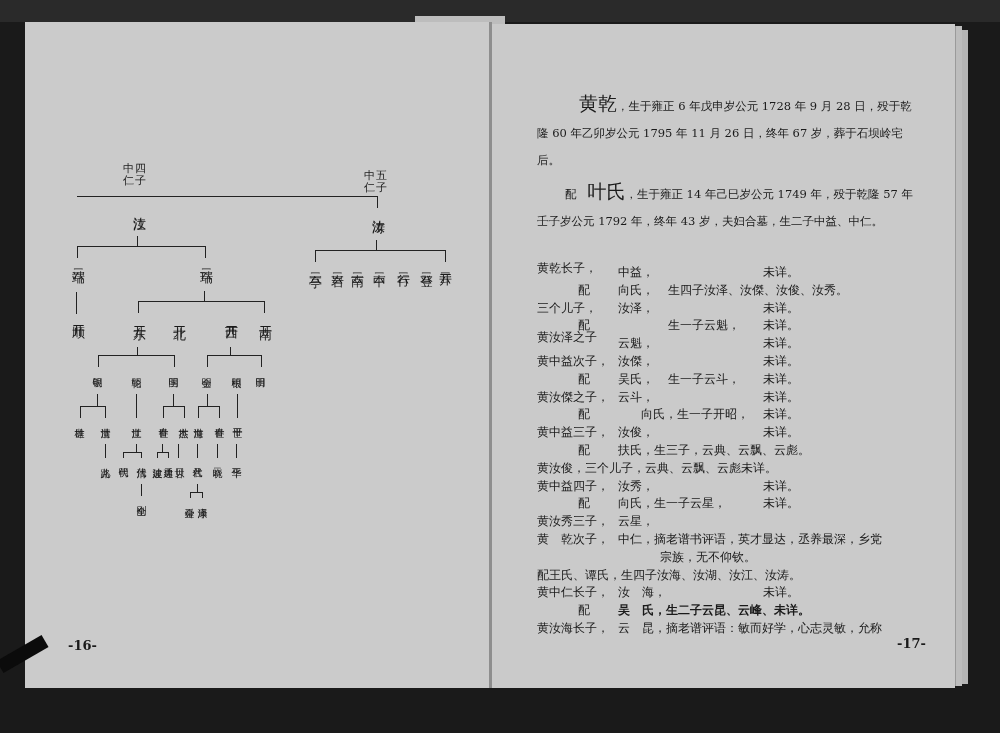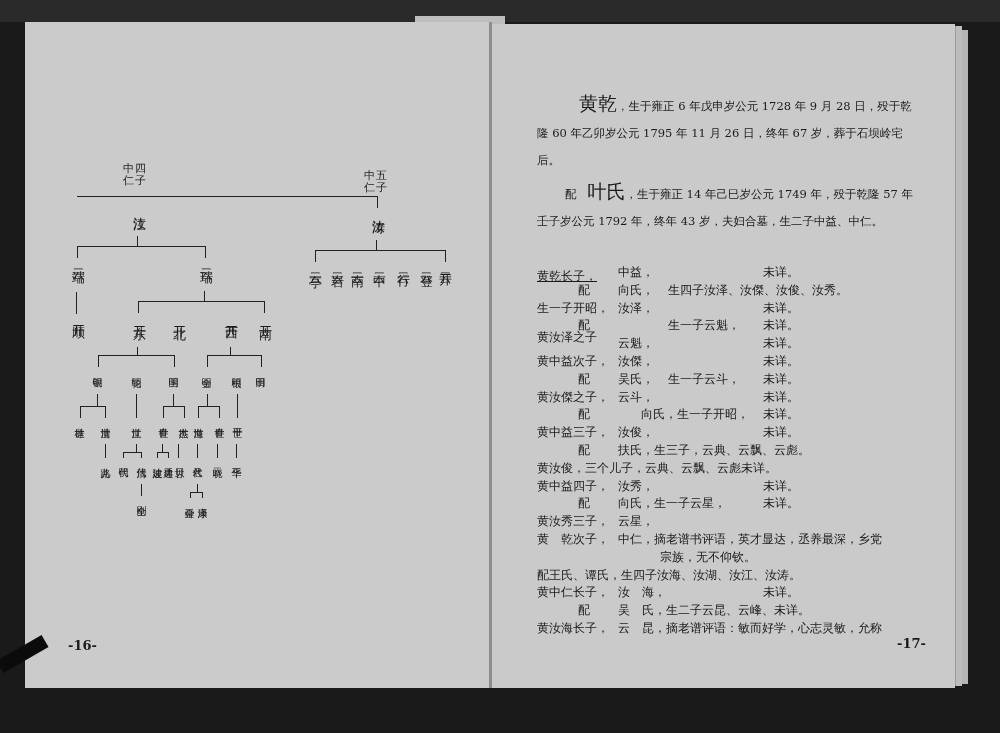--- a/index.html
+++ b/index.html
@@ -168,29 +168,29 @@
 <div class="pnum" style="left:68px;top:638px;">-16-</div>
 
 <div class="para" style="top:90px;text-indent:42px;">
   <span class="big">黄乾</span><span>，生于雍正 6 年戊申岁公元 1728 年 9 月 28 日，殁于乾隆 60 年乙卯岁公元 1795 年 11 月 26 日，终年 67 岁，葬于石坝岭宅后。</span>
 </div>
 <div class="para" style="top:178px;text-indent:28px;">
   <span>配</span>&nbsp;&nbsp;&nbsp;<span class="big">叶氏</span><span>，生于雍正 14 年己巳岁公元 1749 年，殁于乾隆 57 年壬子岁公元 1792 年，终年 43 岁，夫妇合墓，生二子中益、中仁。</span>
 </div>
 
 <div id="records">
-    <div class="cell" style="left: 537px; top: 268px; text-decoration: underline;">黄乾长子，</div>
+    <div class="cell" style="left: 537px; top: 260px;">黄乾长子，</div>
     <div class="cell" style="left: 618px; top: 264px;">中益，</div>
     <div class="cell" style="left: 668px; top: 264px;"></div>
     <div class="cell" style="left: 763px; top: 264px;">未详。</div>
     <div class="cell" style="left: 578px; top: 281.8px;">配</div>
     <div class="cell" style="left: 618px; top: 281.8px;">向氏，</div>
     <div class="cell" style="left: 668px; top: 281.8px;">生四子汝泽、汝傑、汝俊、汝秀。</div>
     <div class="cell" style="left: 763px; top: 281.8px;"></div>
-    <div class="cell" style="left: 537px; top: 299.6px;">生一子开昭，</div>
+    <div class="cell" style="left: 537px; top: 299.6px;">三个儿子，</div>
     <div class="cell" style="left: 618px; top: 299.6px;">汝泽，</div>
     <div class="cell" style="left: 668px; top: 299.6px;"></div>
     <div class="cell" style="left: 763px; top: 299.6px;">未详。</div>
     <div class="cell" style="left: 578px; top: 317.4px;">配</div>
     <div class="cell" style="left: 618px; top: 317.4px;"></div>
     <div class="cell" style="left: 668px; top: 317.4px;">生一子云魁，</div>
     <div class="cell" style="left: 763px; top: 317.4px;">未详。</div>
     <div class="cell" style="left: 537px; top: 329px; text-align: center;">黄汝泽之子</div>
     <div class="cell" style="left: 618px; top: 335.2px;">云魁，</div>
     <div class="cell" style="left: 668px; top: 335.2px;"></div>
@@ -245,21 +245,21 @@
     <div class="cell" style="left: 763px; top: 548.8px;"></div>
     <div class="cell" style="left: 537px; top: 566.6px;">配王氏、谭氏，生四子汝海、汝湖、汝江、汝涛。</div>
     <div class="cell" style="left: 618px; top: 566.6px;"></div>
     <div class="cell" style="left: 668px; top: 566.6px;"></div>
     <div class="cell" style="left: 763px; top: 566.6px;"></div>
     <div class="cell" style="left: 537px; top: 584.4px;">黄中仁长子，</div>
     <div class="cell" style="left: 618px; top: 584.4px;">汝　海，</div>
     <div class="cell" style="left: 668px; top: 584.4px;"></div>
     <div class="cell" style="left: 763px; top: 584.4px;">未详。</div>
     <div class="cell" style="left: 578px; top: 602.2px;">配</div>
-    <div class="cell" style="left: 618px; top: 602.2px;">吴　氏，生二子云昆、云峰、未详。</div>
+    <div class="cell" style="left: 618px; top: 602.2px; font-weight: bold;">吴　氏，生二子云昆、云峰、未详。</div>
     <div class="cell" style="left: 668px; top: 602.2px;"></div>
     <div class="cell" style="left: 763px; top: 602.2px;"></div>
     <div class="cell" style="left: 537px; top: 620px;">黄汝海长子，</div>
     <div class="cell" style="left: 618px; top: 620px; font-family: Liberation Serif, serif;">云　昆，摘老谱评语：敏而好学，心志灵敏，允称</div>
     <div class="cell" style="left: 668px; top: 620px;"></div>
     <div class="cell" style="left: 763px; top: 620px;"></div>
   </div>
 
 <div class="pnum" style="left:897px;top:636px;">-17-</div>
 

